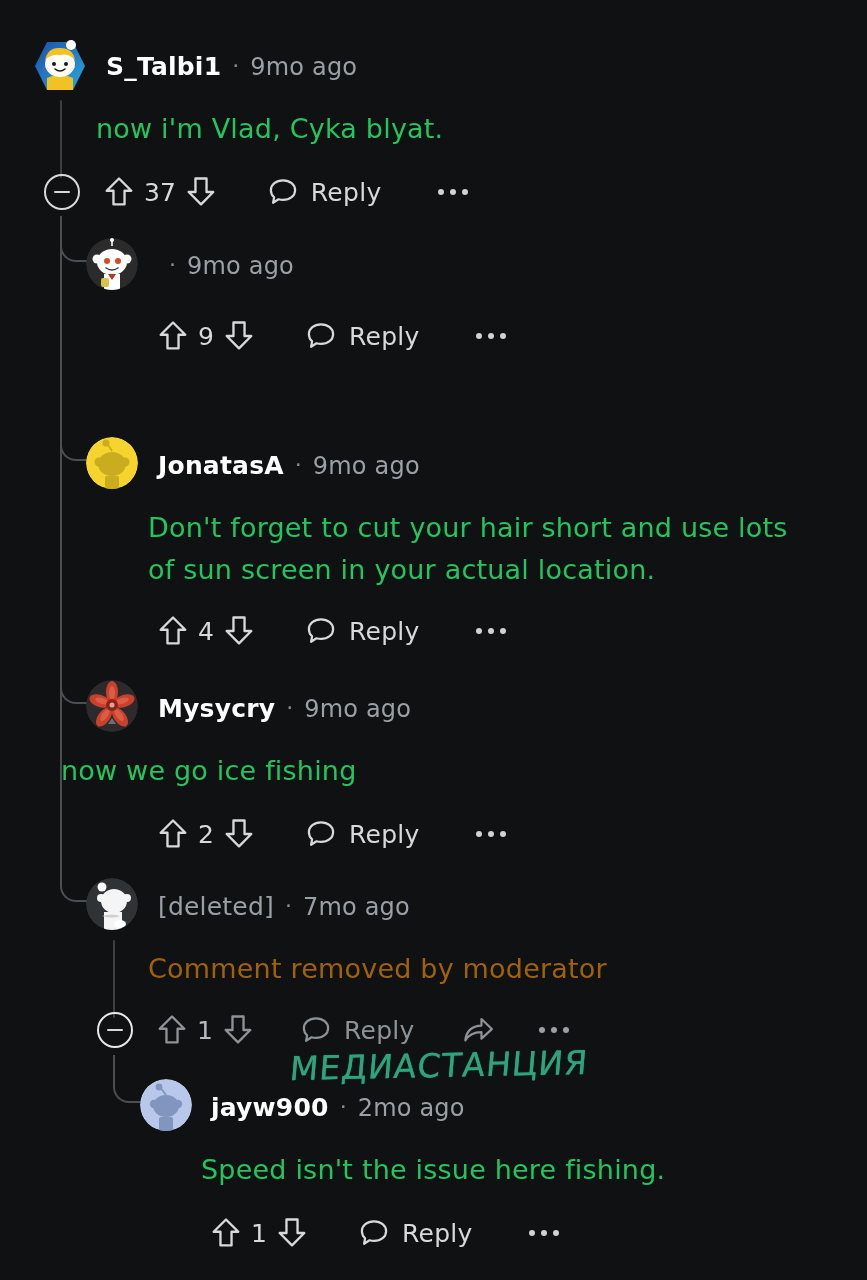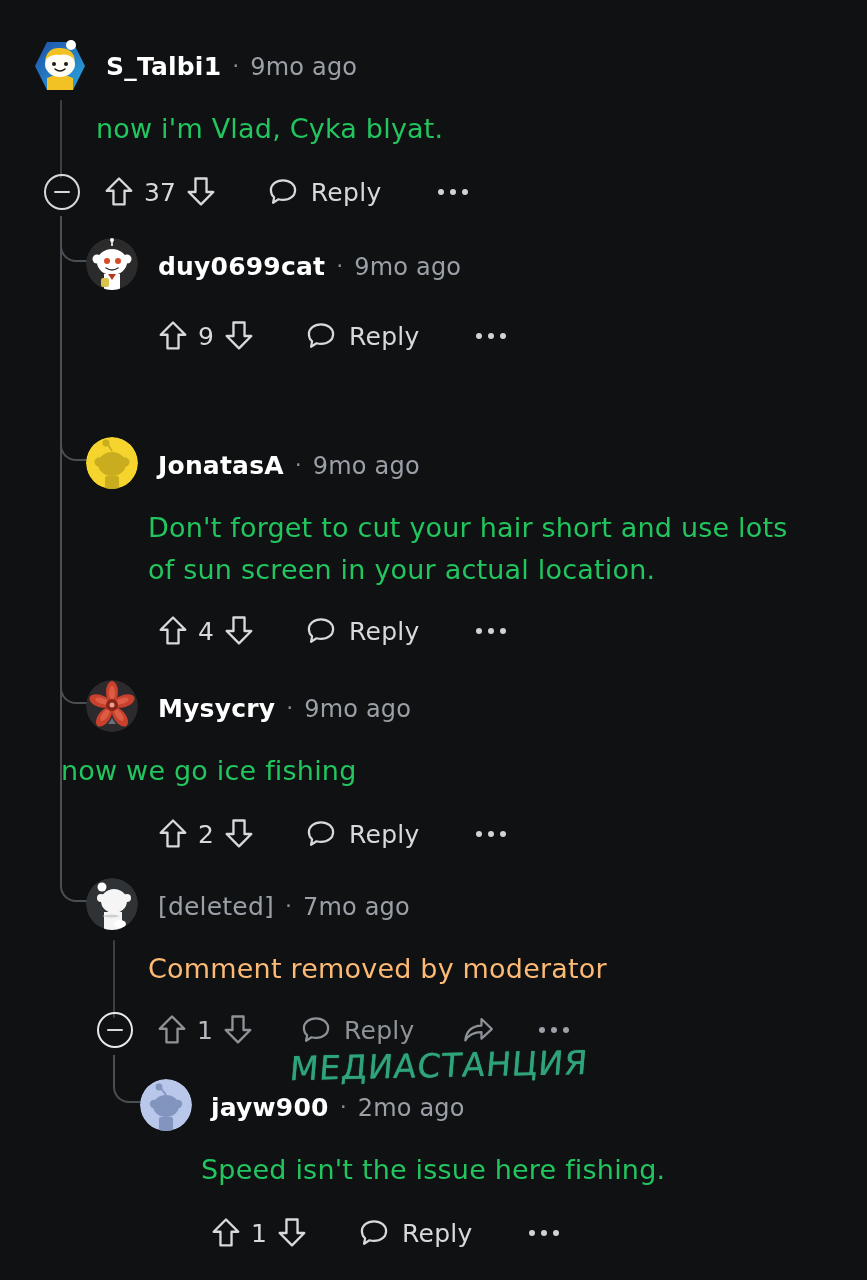--- a/index.html
+++ b/index.html
@@ -76,21 +76,21 @@
     letter-spacing: .2px;
   }
 
   .cmt-body {
     font-size: 27px;
     line-height: 42px;
     color: #22c55e;
     letter-spacing: .2px;
     font-weight: 400;
   }
-  .cmt-body.removed { color: #fdba74; }
+  .cmt-body.removed { color: #a16207; }
 
   
   .actions {
     display: flex;
     align-items: center;
     height: 52px;
   }
 
   .collapse-btn {
     width: 36px;
@@ -276,21 +276,20 @@
           <circle cx="32" cy="23" r="3" fill="#d64b2a"></circle>
           <path d="M20 30 Q26 34 32 30" stroke="#333" stroke-width="1.5" fill="none" stroke-linecap="round"></path>
           <path d="M26 8 L26 2" stroke="#ffffff" stroke-width="1.6"></path>
           <circle cx="26" cy="2" r="2" fill="#ffffff"></circle>
           <path d="M18 36 L34 36 L34 52 L18 52 Z" fill="#ffffff"></path>
           <path d="M22 36 L26 42 L30 36 Z" fill="#b5371f"></path>
           <rect x="15" y="40" width="8" height="9" rx="2" fill="#d9c24a"></rect>
         </svg>
       </div>
       <div class="cmt-meta">
-        <span class="uname">duy0699cat</span>
         <span class="dotsep">·</span>
         <span class="tstamp">9mo ago</span>
       </div>
     </div>
     <div class="actions" style="padding-left:158px; margin-top:16px;">
       <div class="vote-group">
         <div class="ico">
           <svg width="30" height="32" viewBox="0 0 24 26">
               <path d="M12 2 L22 12 L16.5 12 L16.5 23 L7.5 23 L7.5 12 L2 12 Z" fill="none" stroke="#d7dadc" stroke-width="1.9" stroke-linejoin="round"></path>
             </svg>

